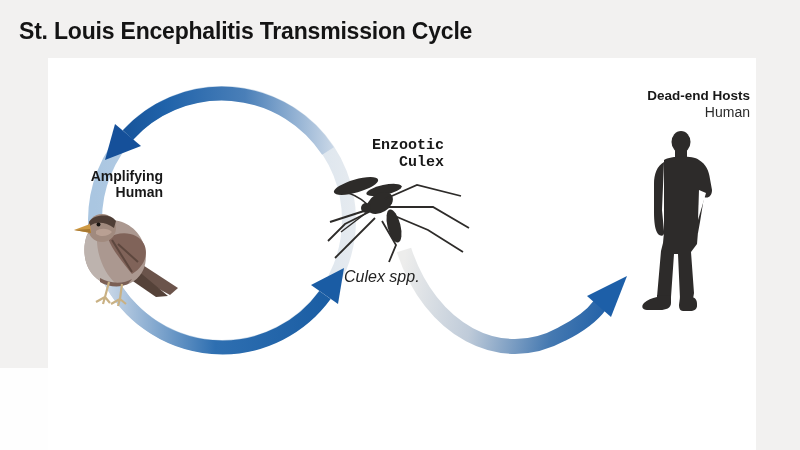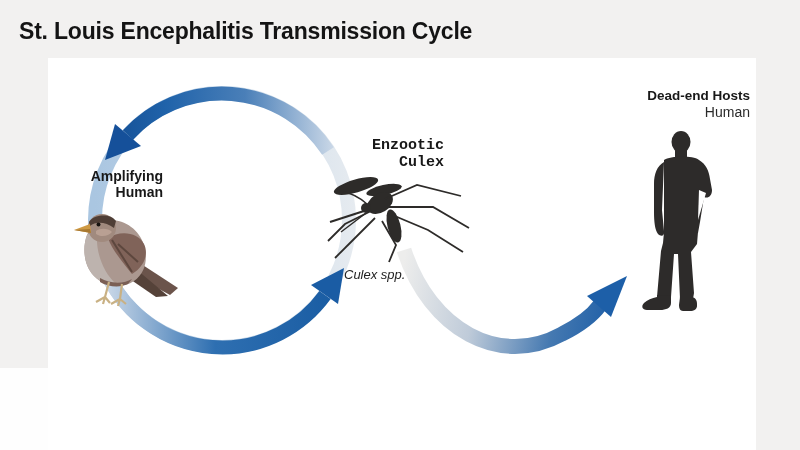--- a/index.html
+++ b/index.html
@@ -26,21 +26,21 @@
   .diagram-svg{position:absolute;left:0;top:0;width:800px;height:450px;}
   .label{
     position:absolute;text-align:right;color:#181818;
     font-weight:700;font-size:14px;line-height:1.15;
   }
   .label .line{display:block;}
   .label-amplifying{left:43px;top:168px;width:120px;}
   .label-enzootic{left:324px;top:137px;width:120px;font-size:15px;font-family:Liberation Mono, monospace;}
   .label-culex{
     left:344px;top:268px;width:90px;text-align:left;
-    font-weight:400;font-style:italic;font-size:13px;color:#232323;
+    font-weight:400;font-style:italic;font-size:16px;color:#232323;
   }
   .label-deadend{left:610px;top:88px;width:140px;font-size:13.5px;}
   .label-deadend .subtitle{
     display:block;font-weight:400;font-size:14px;margin-top:0;color:#2a2a2a;
   }
 </style>
 </head>
 <body>
 
 <div class="stage">

